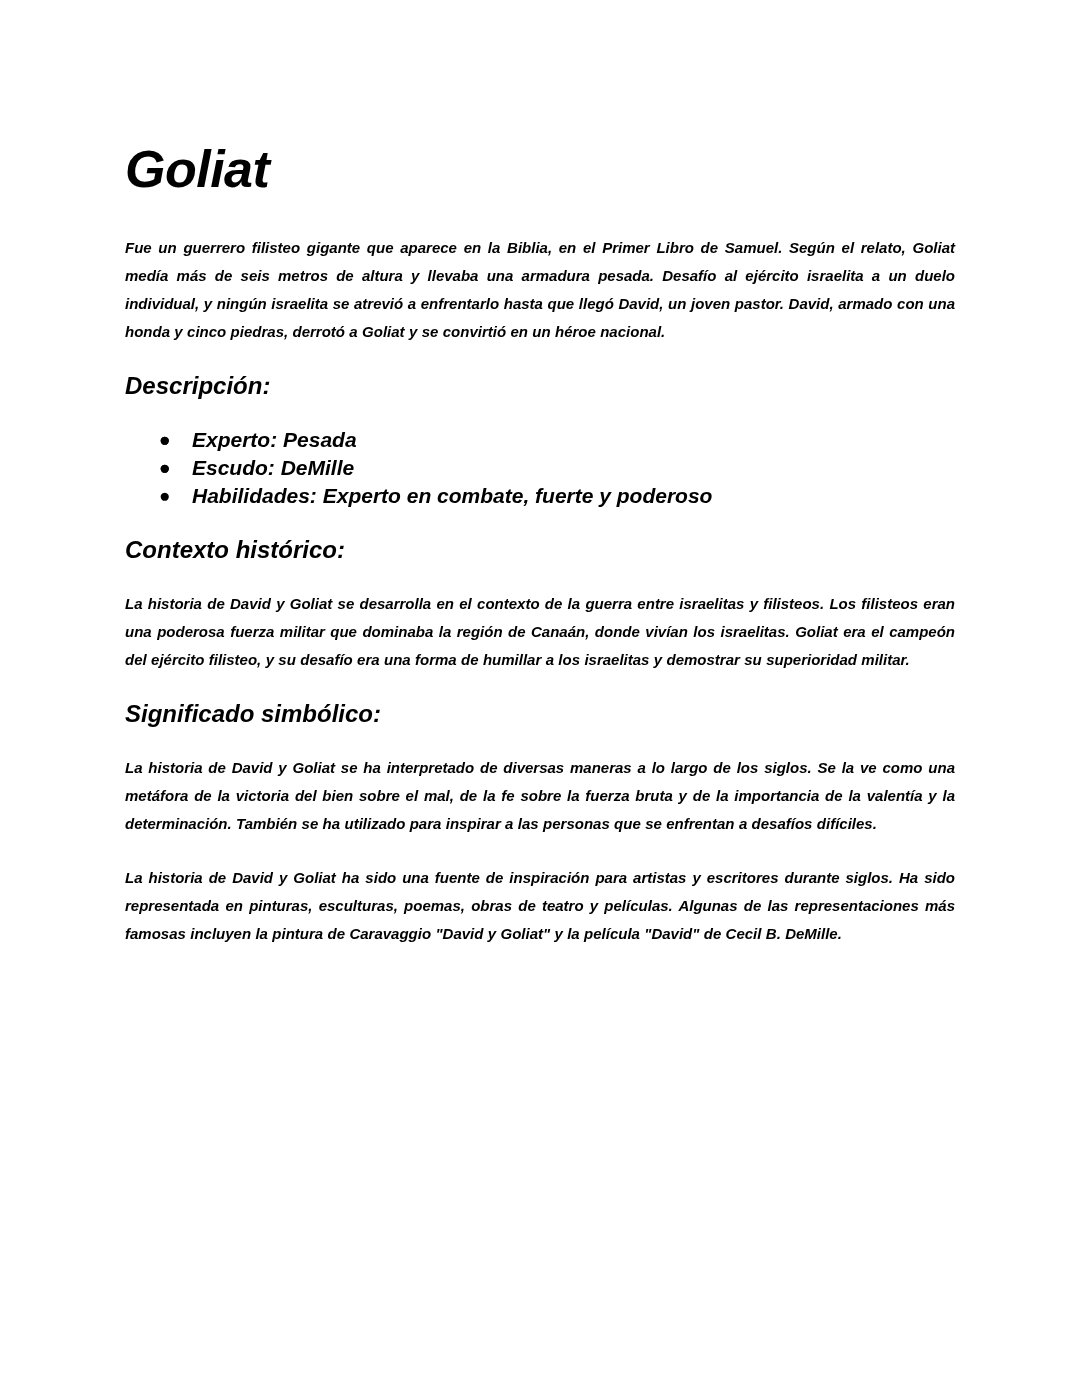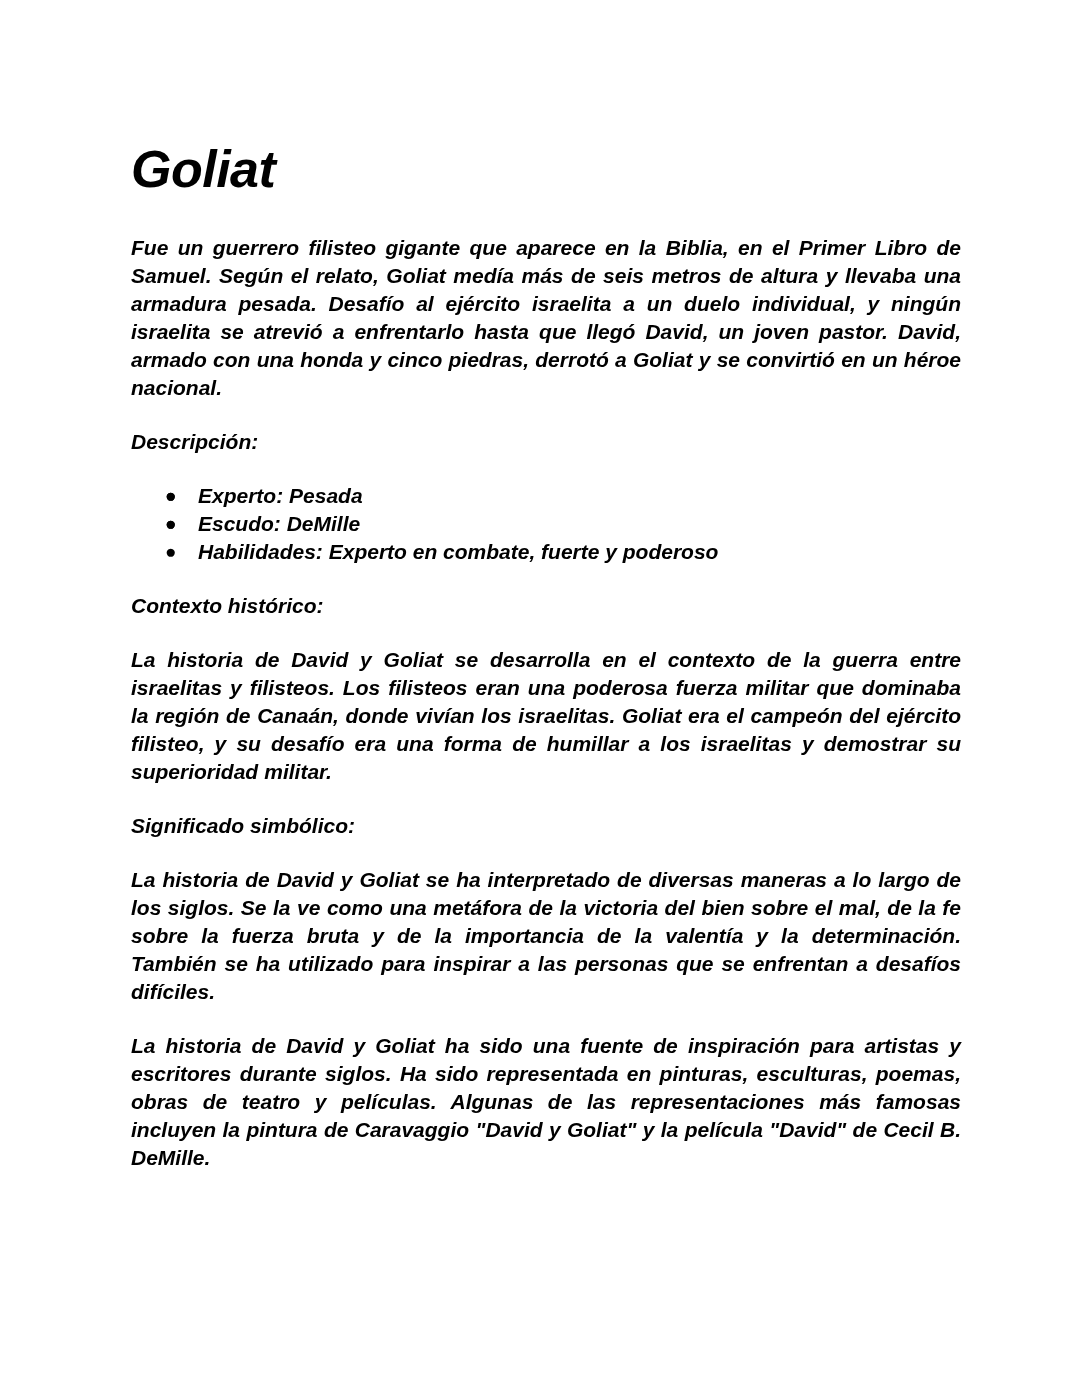--- a/index.html
+++ b/index.html
@@ -20,52 +20,52 @@
     width: 1080px;
     height: 1397px;
     background: #ffffff;
     box-sizing: border-box;
     padding: 0;
     overflow: hidden;
   }
 
   .content {
     position: absolute;
-    left: 131px;
+    left: 125px;
     top: 140px;
     width: 830px;
   }
 
   .doc-title {
     font-size: 52px;
     font-weight: bold;
     font-style: italic;
     line-height: 1.12;
     letter-spacing: -0.5px;
     margin: 0 0 36px 0;
     text-align: left;
   }
 
   .para {
-    font-size: 21px;
+    font-size: 15px;
     font-weight: bold;
     font-style: italic;
     line-height: 28px;
     text-align: justify;
     text-justify: inter-word;
     margin: 4px 0 26px 0;
     word-spacing: 0.2px;
   }
 
   .para:last-child {
     margin-bottom: 0;
   }
 
   .section-head {
-    font-size: 21px;
+    font-size: 24px;
     font-weight: bold;
     font-style: italic;
     line-height: 28px;
     text-align: left;
     margin: 0 0 26px 0;
   }
 
   .bullet-list {
     list-style: none;
     margin: 0 0 26px 0;

